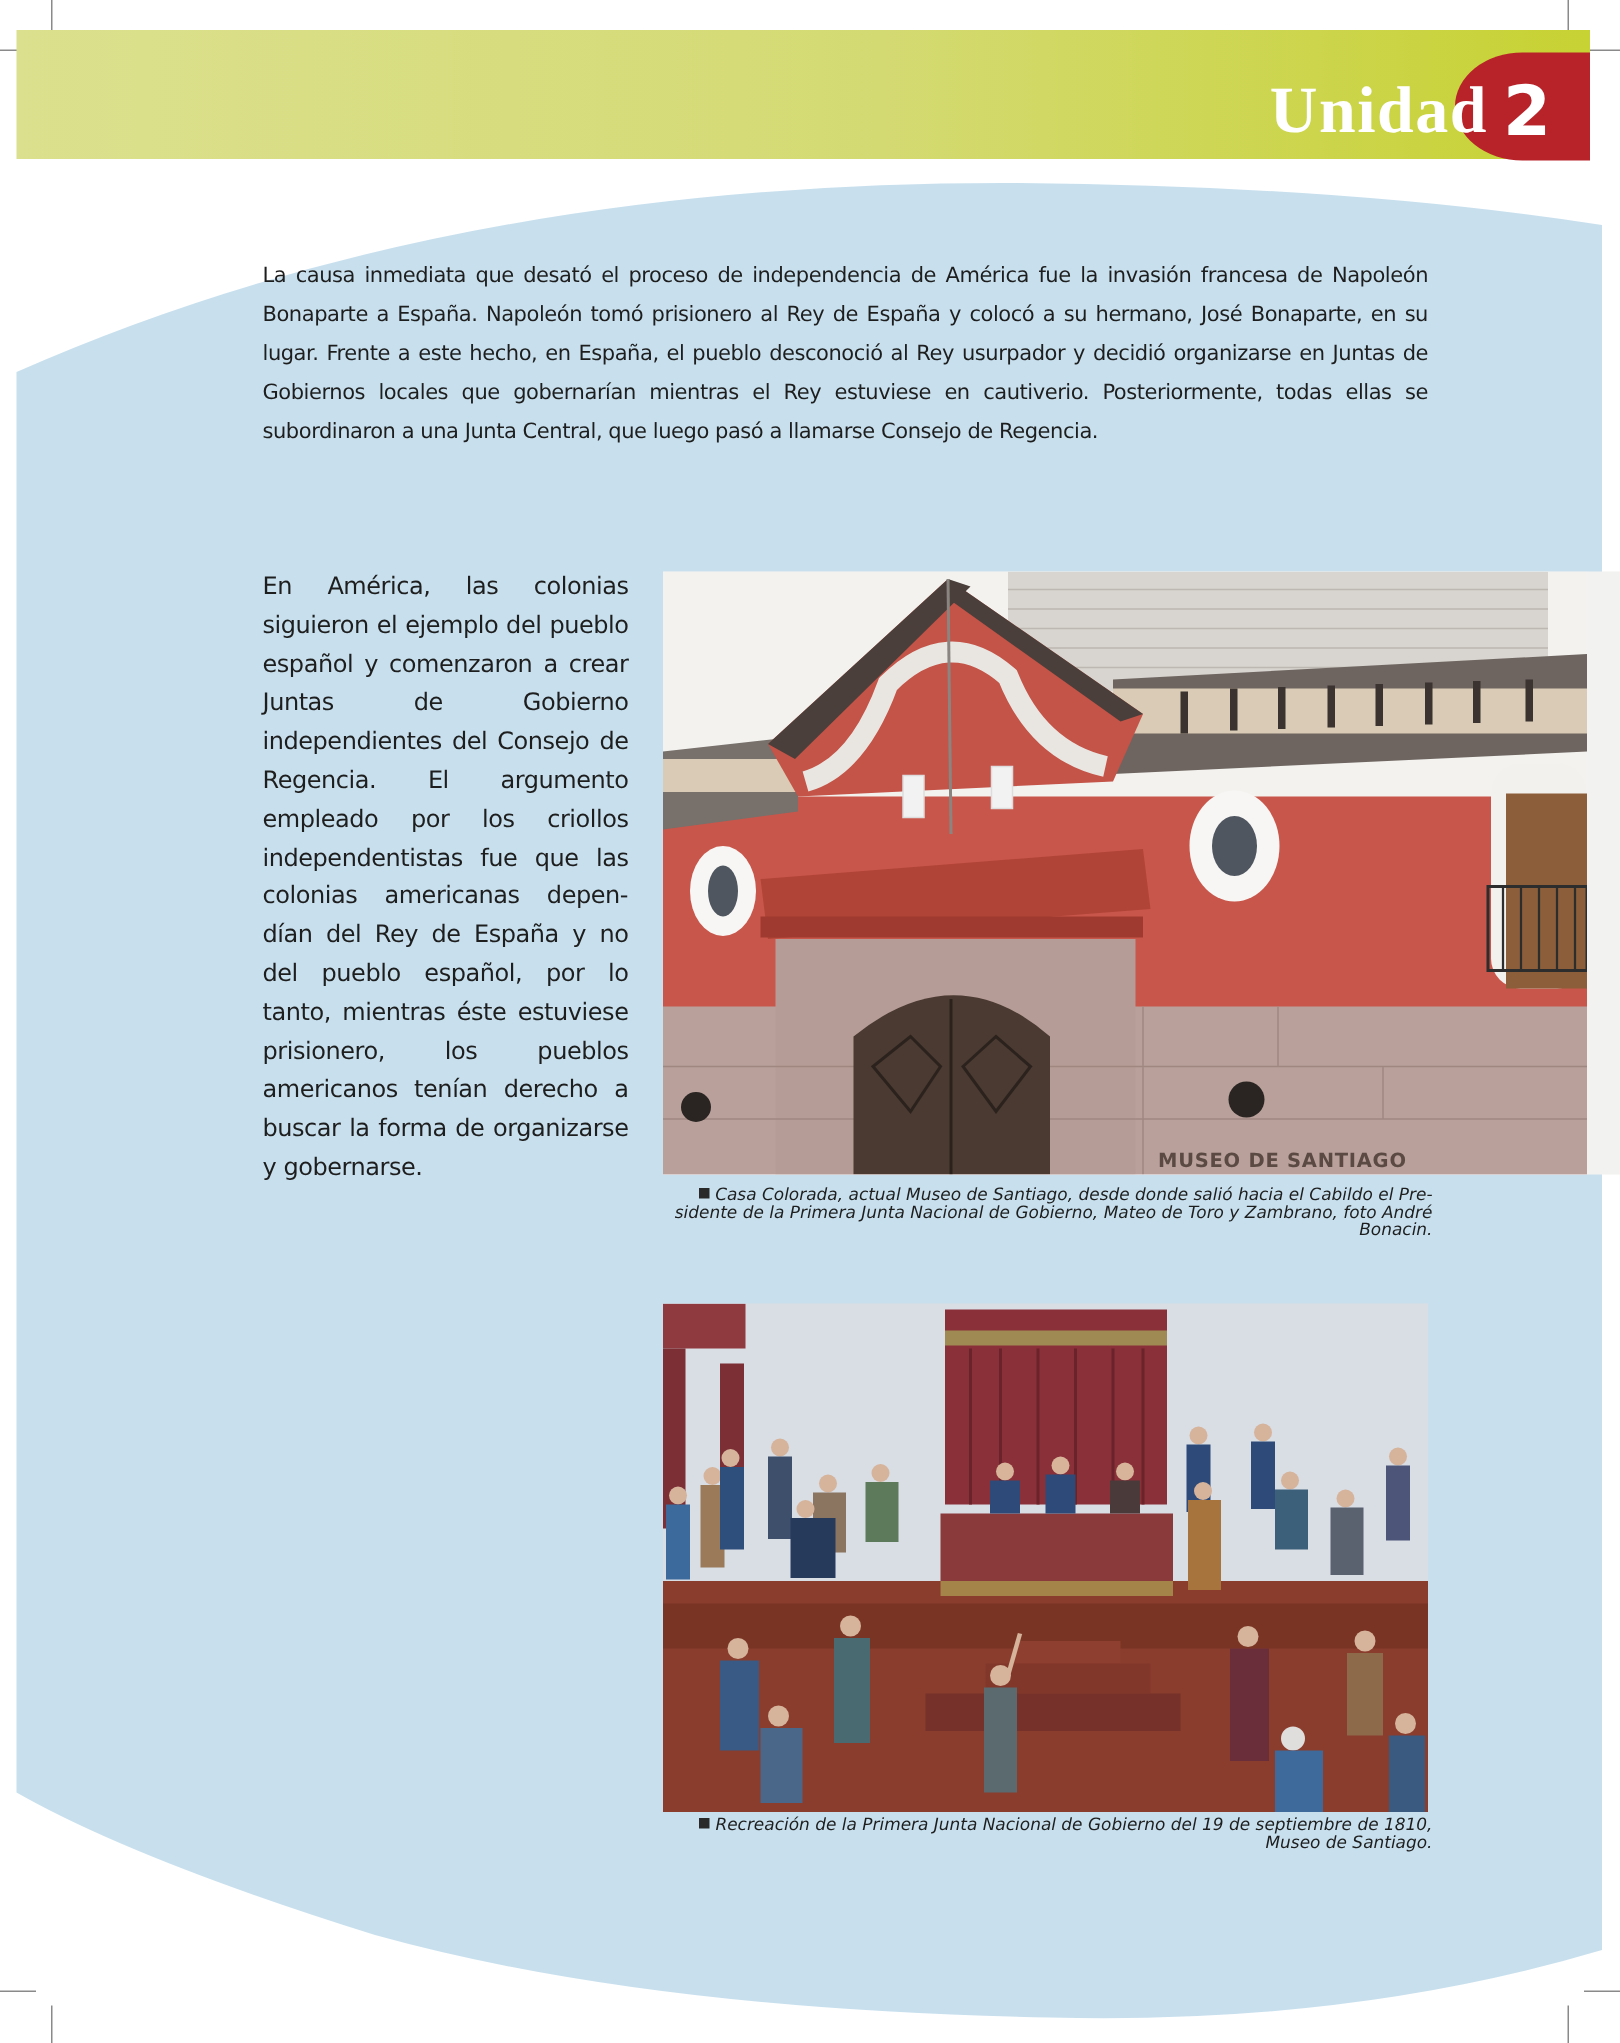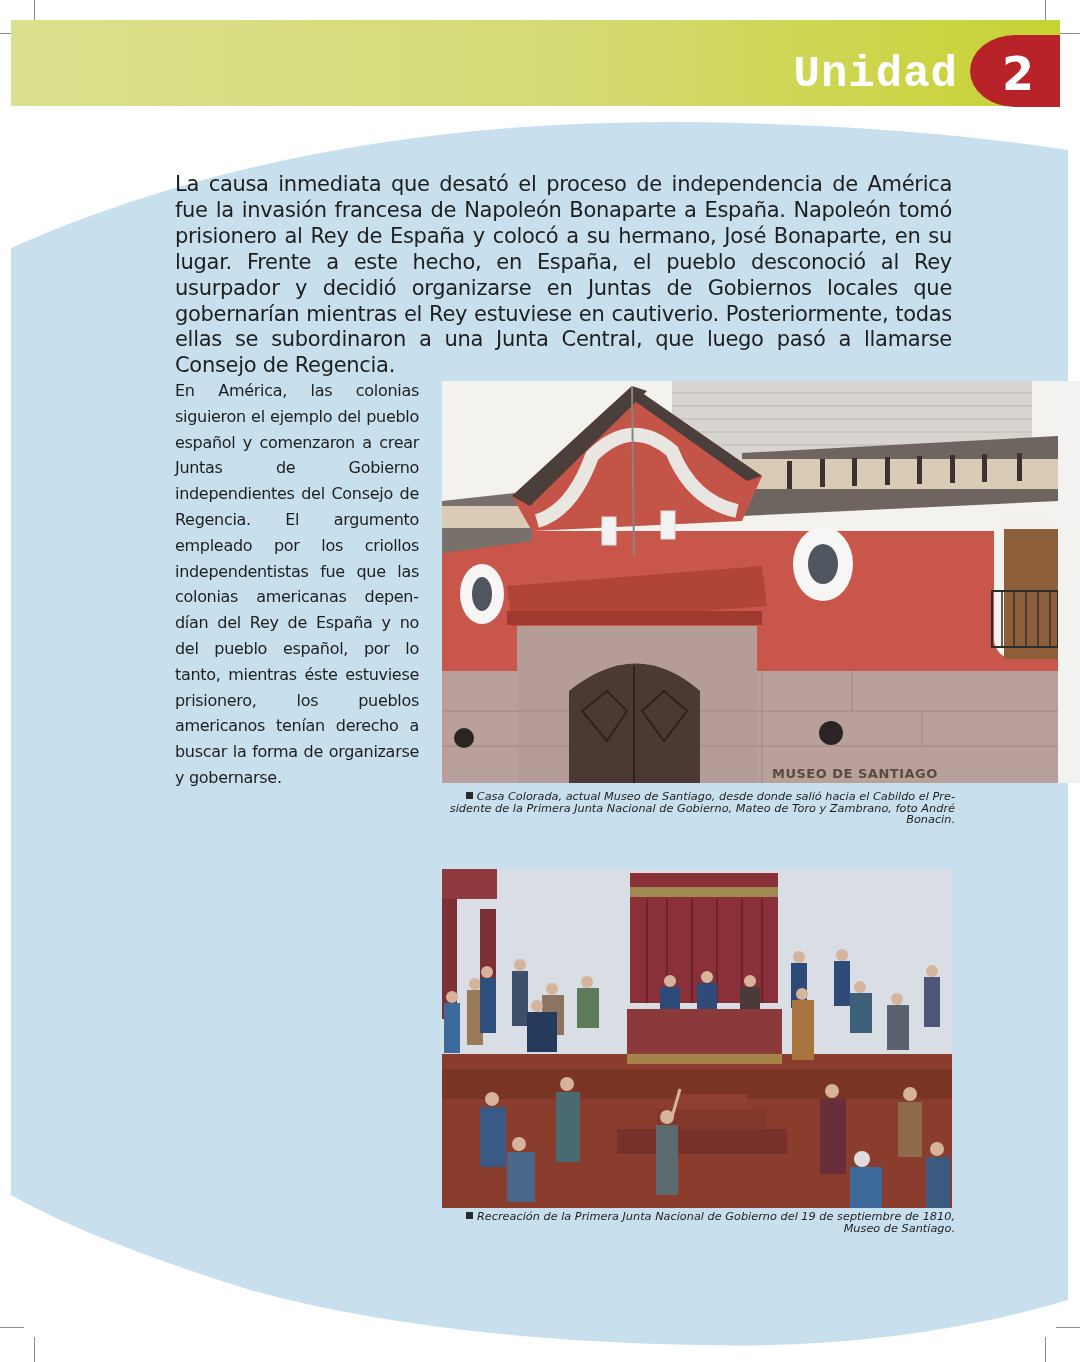--- a/index.html
+++ b/index.html
@@ -13,33 +13,33 @@
     .band {
       position: absolute; left: 11px; top: 20px; width: 1049px; height: 86px;
       background: linear-gradient(90deg, #dbe08e 0%, #d4da72 55%, #c7d233 100%);
     }
     .unit-badge {
       position: absolute; right: 20px; top: 35px; width: 90px; height: 72px;
       background: #b8232a;
       border-radius: 50% 0 0 50% / 50% 0 0 50%;
     }
     .unit-title {
-      position: absolute; right: 122px; top: 44px;
-      font-family: Liberation Mono, monospace; font-weight: bold;
+      position: absolute; right: 88px; top: 44px;
+      font-family: Liberation Serif, serif; font-weight: bold;
       font-size: 44px; color: #ffffff; letter-spacing: 1px; line-height: 60px; margin-left: 17px;
     }
     .unit-number {
       position: absolute; right: 46px; top: 44px;
       font-family: "DejaVu Sans", sans-serif; font-weight: bold;
       font-size: 46px; color: #ffffff; line-height: 60px;
     }
     .bg-shape { position: absolute; left: 0; top: 0; width: 1080px; height: 1362px; }
     .para-intro {
       position: absolute; left: 175px; top: 172px; width: 777px;
-      font-size: 21px; line-height: 25.9px; text-align: justify;
+      font-size: 14px; line-height: 25.9px; text-align: justify;
       letter-spacing: -0.3px;
     }
     .para-side {
       position: absolute; left: 175px; top: 378px; width: 244px;
       font-size: 16px; line-height: 25.8px; text-align: justify;
       letter-spacing: -0.3px;
       hyphens: manual;
     }
     .photo {
       position: absolute; overflow: hidden;

